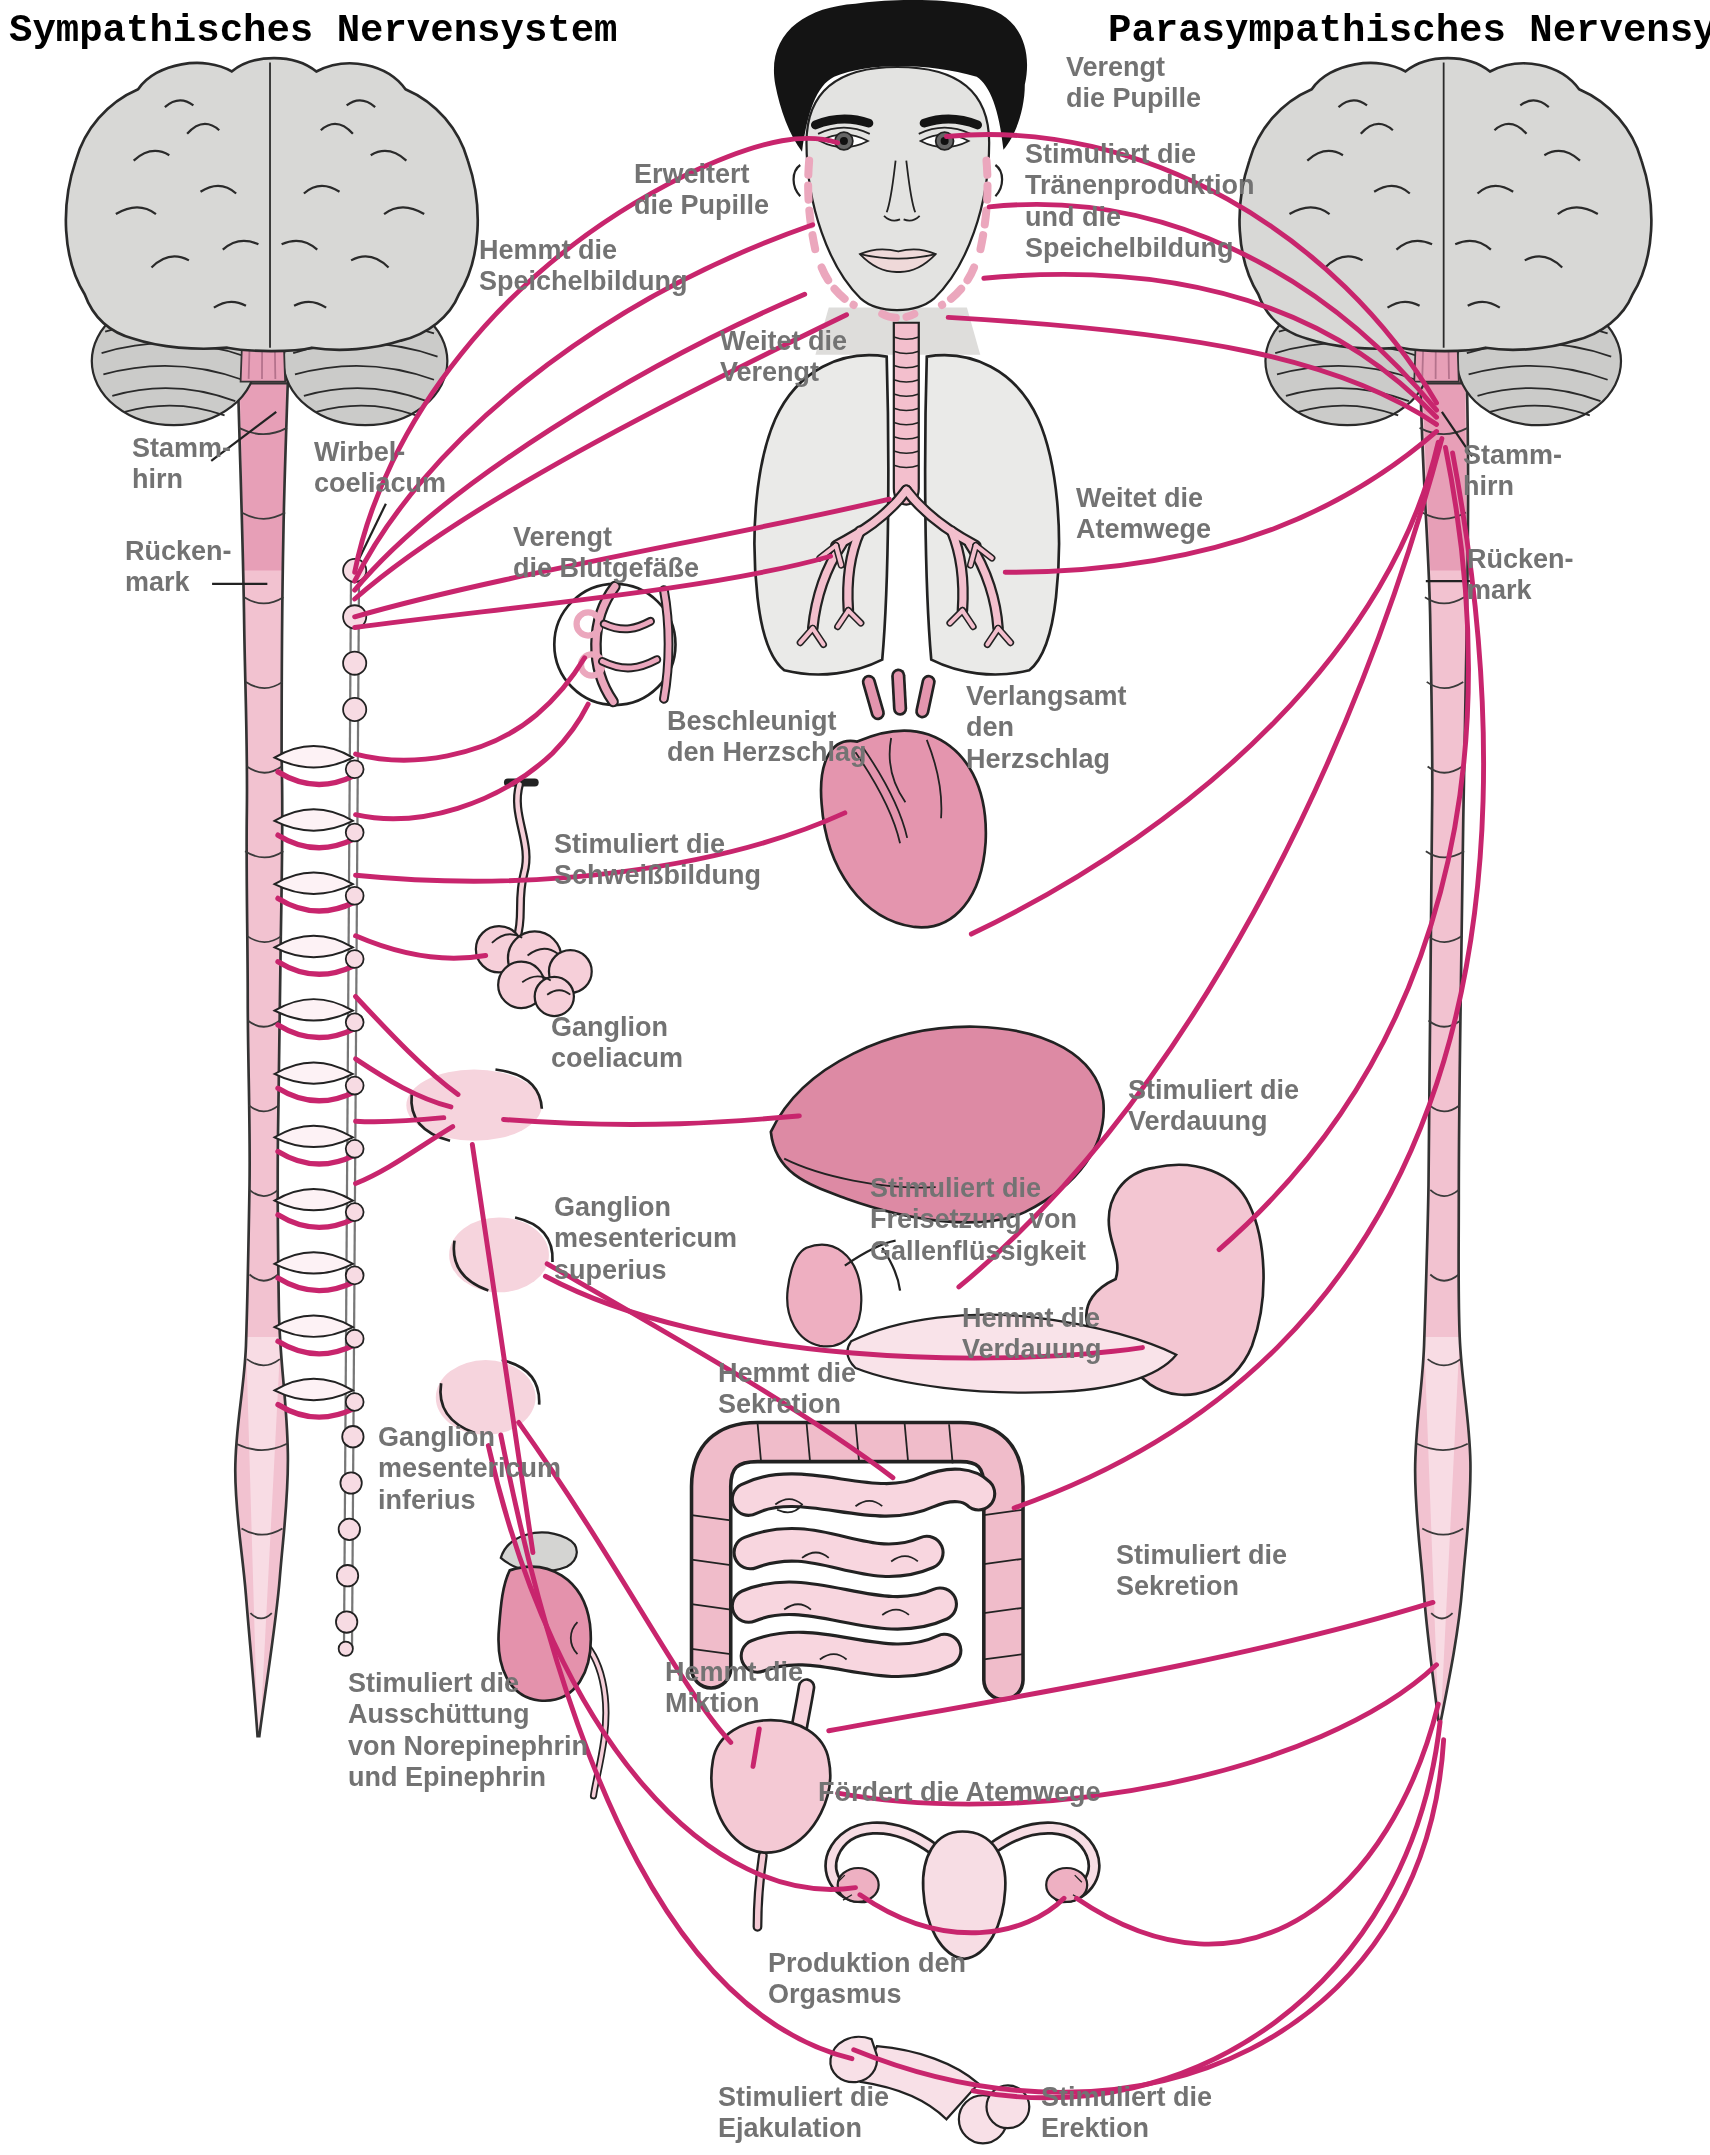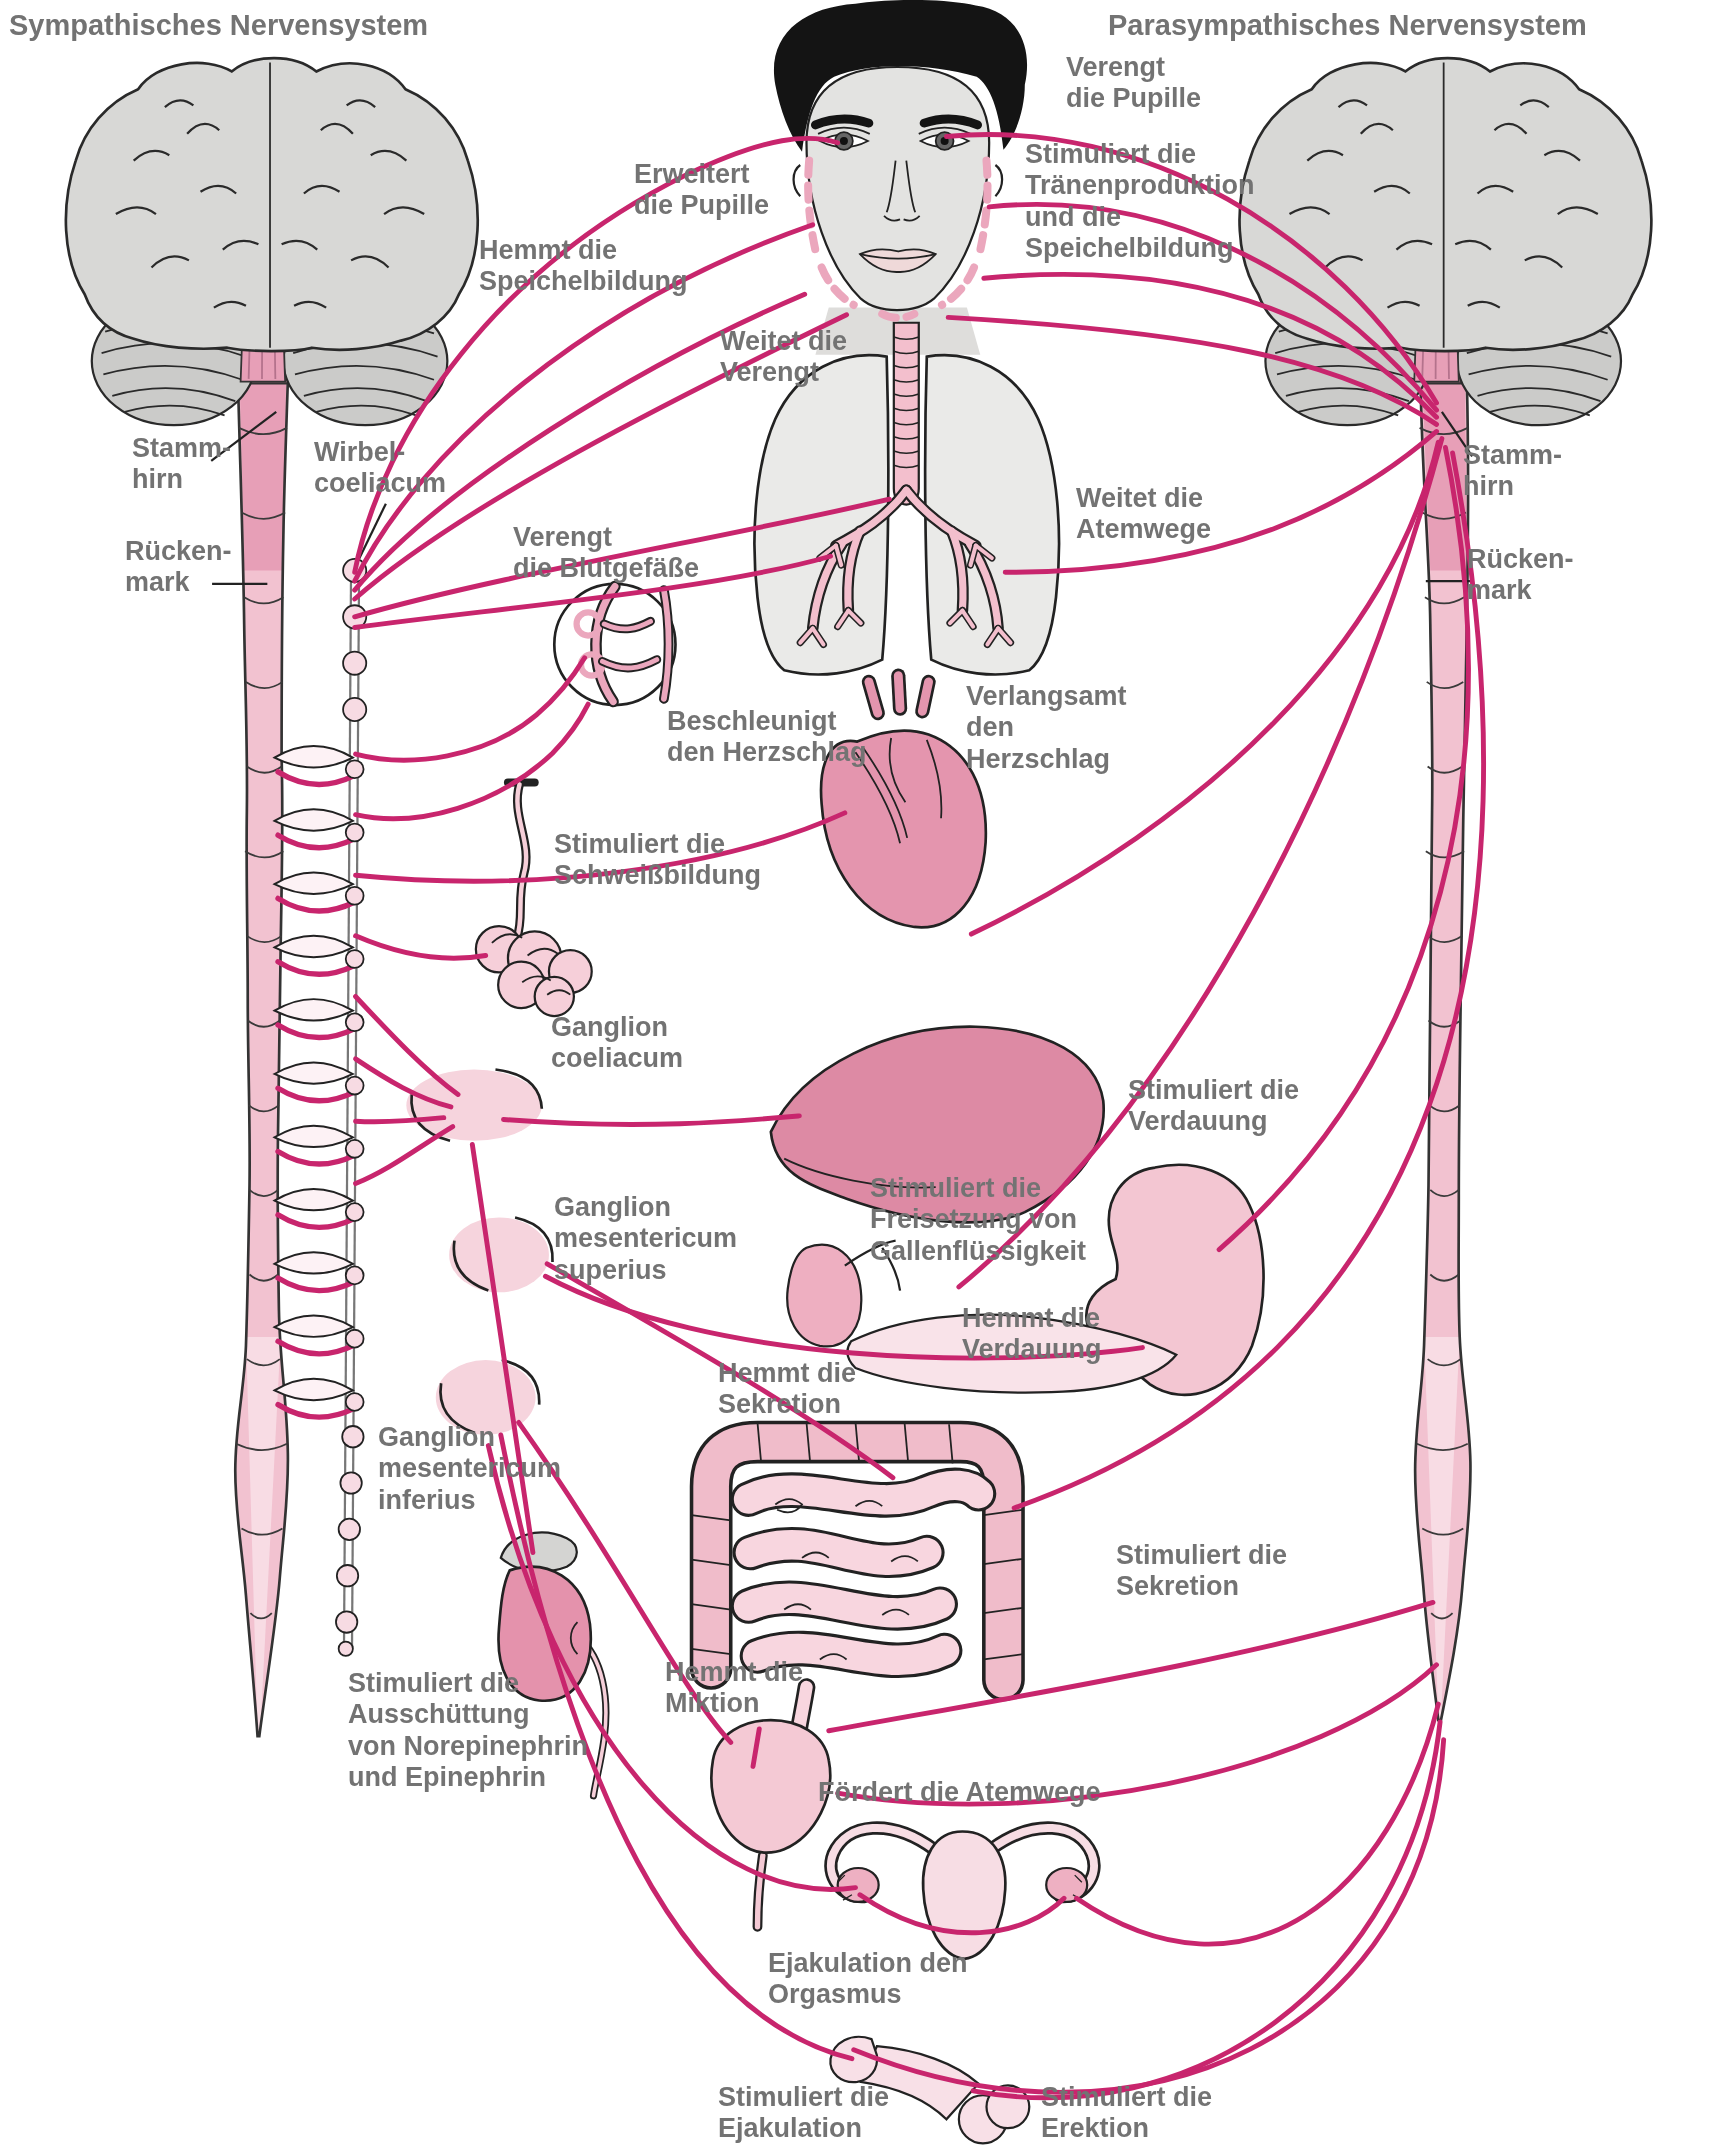--- a/index.html
+++ b/index.html
@@ -1,21 +1,21 @@
 <!DOCTYPE html>
 <html style="font-size:14.3px"><head>
 <meta charset="utf-8">
 <style>
   html,body{margin:0;padding:0;background:#fff;}
   .stage{position:relative;width:1711px;height:2156px;background:#ffffff;overflow:hidden;
          font-family:"Liberation Sans", sans-serif;}
   .stage svg{position:absolute;left:0;top:0;}
   .lbl{position:absolute;font-weight:700;font-size:27px;line-height:1.16;color:#737373;
        white-space:pre-line;}
-  .title{position:absolute;font-weight:700;font-size:29px;color:#737373;white-space:nowrap;}
+  .title{position:absolute;font-weight:700;font-size:39px;color:#000000;white-space:nowrap;font-family:Liberation Mono, monospace;}
   #t-left{left:9px;top:9px}
   #t-right{left:1108px;top:9px}
   #l-erweitert{left:634px;top:159px}
   #l-hemmt-speichel{left:479px;top:235px}
   #l-weitet{left:720px;top:326px}
   #l-verengt-pupille{left:1066px;top:52px}
   #l-traenen{left:1025px;top:139px}
   #l-verengt-atem{left:1076px;top:483px}
   #l-stammhirn-l{left:132px;top:433px}
   #l-wirbel{left:314px;top:437px}
@@ -569,21 +569,21 @@
 Sekretion</div>
 <div class="lbl" id="l-sekretion-stim">Stimuliert die
 Sekretion</div>
 <div class="lbl" id="l-norepinephrin">Stimuliert die
 Ausschüttung
 von Norepinephrin
 und Epinephrin</div>
 <div class="lbl" id="l-miktion-hemmt">Hemmt die
 Miktion</div>
 <div class="lbl" id="l-miktion-foerdert">Fördert die Atemwege</div>
-<div class="lbl" id="l-orgasmus">Ejakulation den
+<div class="lbl" id="l-orgasmus">Produktion den
 Orgasmus</div>
 <div class="lbl" id="l-ejakulation">Stimuliert die
 Ejakulation</div>
 <div class="lbl" id="l-erektion">Stimuliert die
 Erektion</div>
 
 </div>
 
 
 </body></html>

